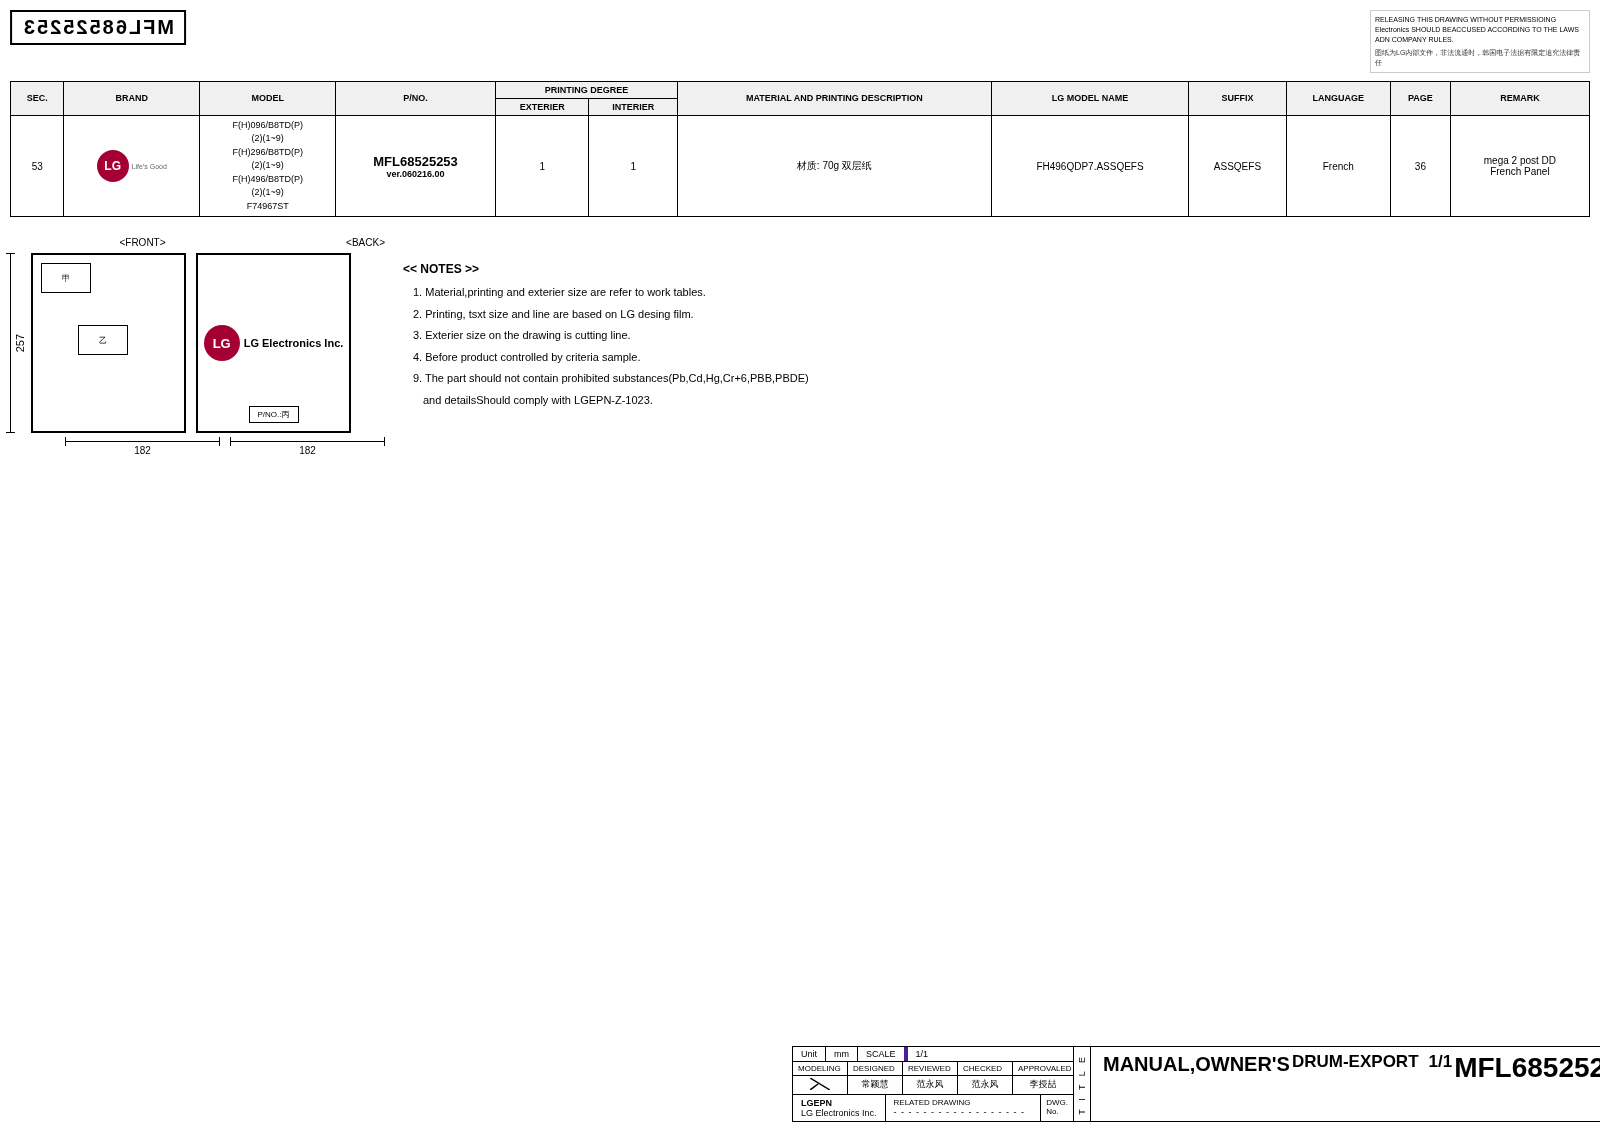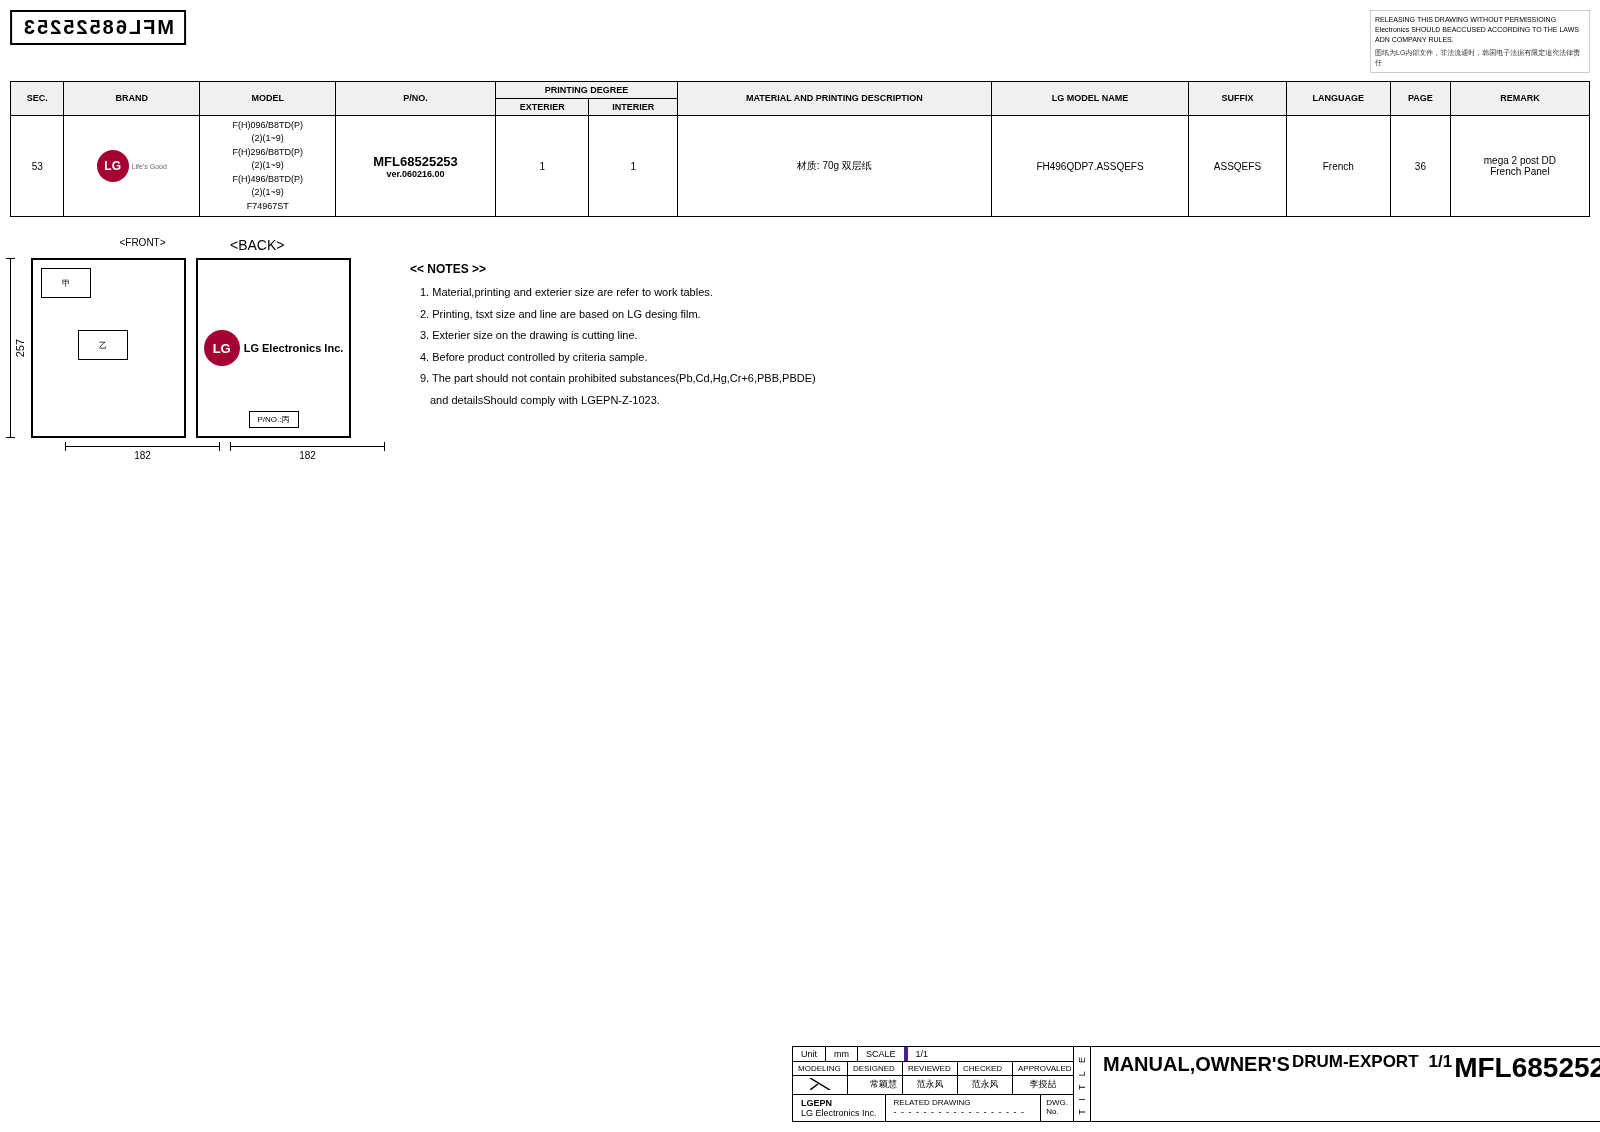--- a/index.html
+++ b/index.html
@@ -97,21 +97,21 @@
       font-size: 12px;
     }
     .lg-text {
       font-size: 7px;
       color: #666;
     }
 
     
     .content-area {
       display: flex;
-      gap: 20px;
+      gap: 13px;
       margin-bottom: 20px;
     }
     .left-diagram {
       width: 380px;
       flex-shrink: 0;
     }
     .right-notes {
       flex: 1;
     }
     .front-diagram {
@@ -288,21 +288,21 @@
         </td>
       </tr>
     </tbody>
   </table>
 
   <div class="content-area">
 
     <div class="left-diagram">
       <div style="margin-left:55px; margin-bottom:5px; display:flex; gap:10px;">
         <div style="width:155px; text-align:center; font-size:10px;">&lt;FRONT&gt;</div>
-        <div style="width:155px; text-align:left; font-size:14px;">&lt;BACK&gt;</div>
+        <div style="width:155px; text-align:right; font-size:10px;">&lt;BACK&gt;</div>
       </div>
       <div style="display:flex; align-items:flex-start;">
 
         <div style="display:flex; flex-direction:column; align-items:center; margin-right:5px;">
           <div style="height:180px; display:flex; align-items:center;">
             <div style="display:flex; align-items:center; gap:3px;">
               <div style="width:1px; height:180px; background:#000; position:relative;">
                 <div style="position:absolute; top:0; left:-4px; width:9px; height:1px; background:#000;"></div>
                 <div style="position:absolute; bottom:0; left:-4px; width:9px; height:1px; background:#000;"></div>
               </div>
@@ -406,21 +406,21 @@
           <div style="padding:2px 5px; width:60px; font-size:8px;">APPROVALED</div>
         </div>
 
         <div style="display:flex; border-bottom:1px solid #000;">
           <div style="padding:2px 5px; border-right:1px solid #000; width:55px; text-align:center;">
             <svg width="20" height="12" viewBox="0 0 20 12">
               <line x1="0" y1="0" x2="20" y2="12" stroke="#000" stroke-width="1.5"></line>
               <line x1="0" y1="12" x2="8" y2="6" stroke="#000" stroke-width="1.5"></line>
             </svg>
           </div>
-          <div style="padding:2px 5px; border-right:1px solid #000; width:55px; text-align:right;">常颖慧</div>
+          <div style="padding:2px 5px; border-right:1px solid #000; width:55px; text-align:center;">常颖慧</div>
           <div style="padding:2px 5px; border-right:1px solid #000; width:55px; text-align:center;">范永风</div>
           <div style="padding:2px 5px; border-right:1px solid #000; width:55px; text-align:center;">范永风</div>
           <div style="padding:2px 5px; width:60px; text-align:center;">李授喆</div>
         </div>
 
         <div style="display:flex;">
           <div style="padding:3px 8px;">
             <div style="font-weight:bold;">LGEPN</div>
             <div>LG Electronics Inc.</div>
           </div>

